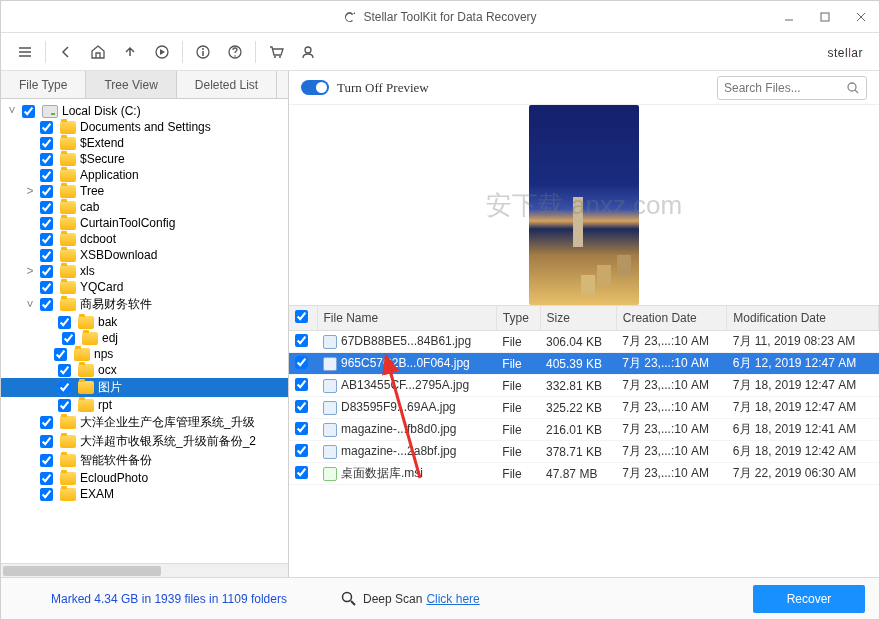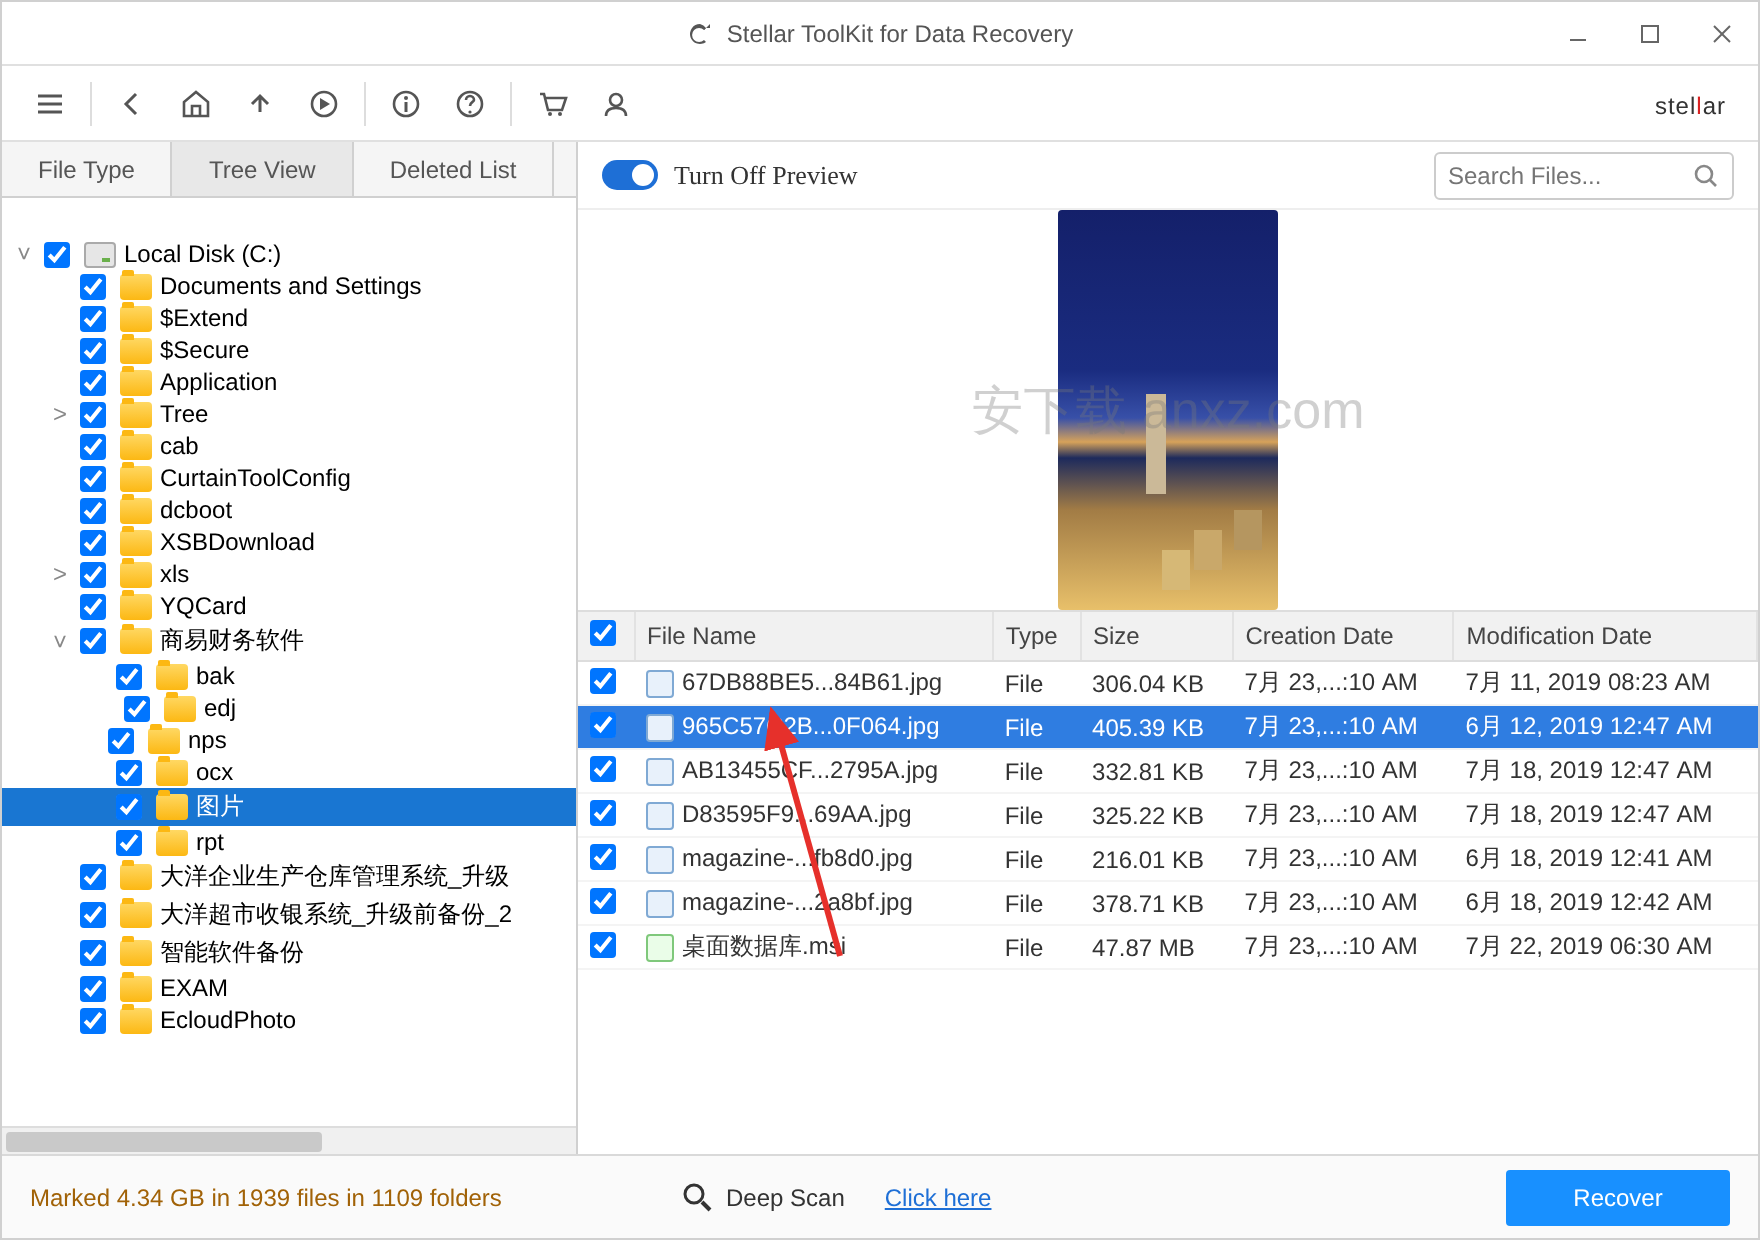--- a/index.html
+++ b/index.html
@@ -14,21 +14,21 @@
 
 
 .toolbar { height: 38px; background: #fff; display: flex; align-items: center; padding: 0 8px; border-bottom: 1px solid #e0e0e0; }
 .tool-btn { width: 28px; height: 28px; display: flex; align-items: center; justify-content: center; margin: 0 2px; cursor: pointer; color: #555; border-radius: 3px; }
 .tool-sep { width: 1px; height: 22px; background: #ddd; margin: 0 4px; }
 .brand { margin-left: auto; font-size: 18px; color: #333; letter-spacing: 0.5px; padding-right: 8px; }
 .brand .red { color: #d92121; }
 
 
 .main { flex: 1; display: flex; min-height: 0; }
-.left-panel { width: 288px; display: flex; flex-direction: column; border-right: 1px solid #d0d0d0; background: #fff; gap: 16px; }
+.left-panel { width: 288px; display: flex; flex-direction: column; border-right: 1px solid #d0d0d0; background: #fff; }
 .ltabs { display: flex; height: 28px; border-bottom: 1px solid #d0d0d0; background: #f5f5f5; }
 .ltab { padding: 0 18px; display: flex; align-items: center; color: #555; cursor: pointer; font-size: 12px; border-right: 1px solid #d0d0d0; }
 .ltab.active { background: #e8e8e8; font-weight: 500; }
 
 .tree { flex: 1; overflow: auto; padding: 4px 0; font-size: 12px; }
 .tree-scrollbar { height: 14px; border-top: 1px solid #ddd; background: #f0f0f0; position: relative; }
 .tree-scrollbar::after { content:""; position:absolute; left:2px; top:2px; width:55%; height:10px; background:#c9c9c9; border-radius:2px; }
 
 .node { white-space: nowrap; }
 .row { display: flex; align-items: center; padding: 1px 0 1px 4px; }
@@ -62,24 +62,24 @@
 .file-table { width: 100%; border-collapse: collapse; font-size: 12px; }
 .file-table th { text-align: left; padding: 4px 6px; background: #f1f1f1; border-bottom: 1px solid #ddd; border-right: 1px solid #e2e2e2; color: #444; font-weight: normal; position: sticky; top: 0; white-space: nowrap; }
 .file-table td { padding: 2px 6px; border-bottom: 1px solid #f4f4f4; white-space: nowrap; color: #333; }
 .file-table tr.selrow td { background: #2f7de1; color: #fff; }
 .file-icon { width:14px; height:14px; display:inline-block; vertical-align:middle; margin-right:4px; background:#e8f1fb; border:1px solid #7fa9d4; border-radius:2px; position:relative; }
 .file-icon.msi { background:#eafde8; border-color:#7fc87b; }
 .arrow-annot { position:absolute; left:378px; top:350px; z-index:5; pointer-events:none; }
 
 
 .statusbar { height: 42px; display: flex; align-items: center; padding: 0 14px; border-top: 1px solid #d9d9d9; background: #fafafa; }
-.status-text { color: #a16207; }
+.status-text { color: #1d4ed8; margin-left: 36px; }
 .deep-scan { position: absolute; left: 340px; display: flex; align-items: center; color: #333; }
 .deep-scan .dicon { margin-right: 6px; }
-.deep-scan a { color: #1e6fd6; text-decoration: underline; margin-left: 20px; }
+.deep-scan a { color: #1e6fd6; text-decoration: underline; margin-left: 4px; }
 .recover-btn { margin-left: auto; width: 112px; height: 28px; background: #1890ff; color: #fff; display: flex; align-items: center; justify-content: center; border-radius: 2px; cursor: pointer; font-size: 12px; }
 
 svg { display:block; }
 </style>
 </head>
 <body>
 
 <div class="titlebar">
   <span class="title-icon">
     <svg width="14" height="14" viewBox="0 0 14 14">
@@ -358,29 +358,29 @@
                 <input type="checkbox" class="chk" checked="" style="">
                 <span class="folder-icon"></span>
                 <span>智能软件备份</span>
               </div>
             </div>
             <div class="node">
               <div class="row" style="padding-left:22px">
                 <span class="toggle empty"></span>
                 <input type="checkbox" class="chk" checked="" style="">
                 <span class="folder-icon"></span>
+                <span>EcloudPhoto</span>
+              </div>
+            </div>
+            <div class="node">
+              <div class="row" style="padding-left:22px">
+                <span class="toggle empty"></span>
+                <input type="checkbox" class="chk" checked="" style="">
+                <span class="folder-icon"></span>
                 <span>EXAM</span>
-              </div>
-            </div>
-            <div class="node">
-              <div class="row" style="padding-left:22px">
-                <span class="toggle empty"></span>
-                <input type="checkbox" class="chk" checked="" style="">
-                <span class="folder-icon"></span>
-                <span>EcloudPhoto</span>
               </div>
             </div>
           </div>
         </div>
       </div>
     <div class="tree-scrollbar"></div>
   </div>
 
   <div class="right-panel">
     <div class="rtop">

